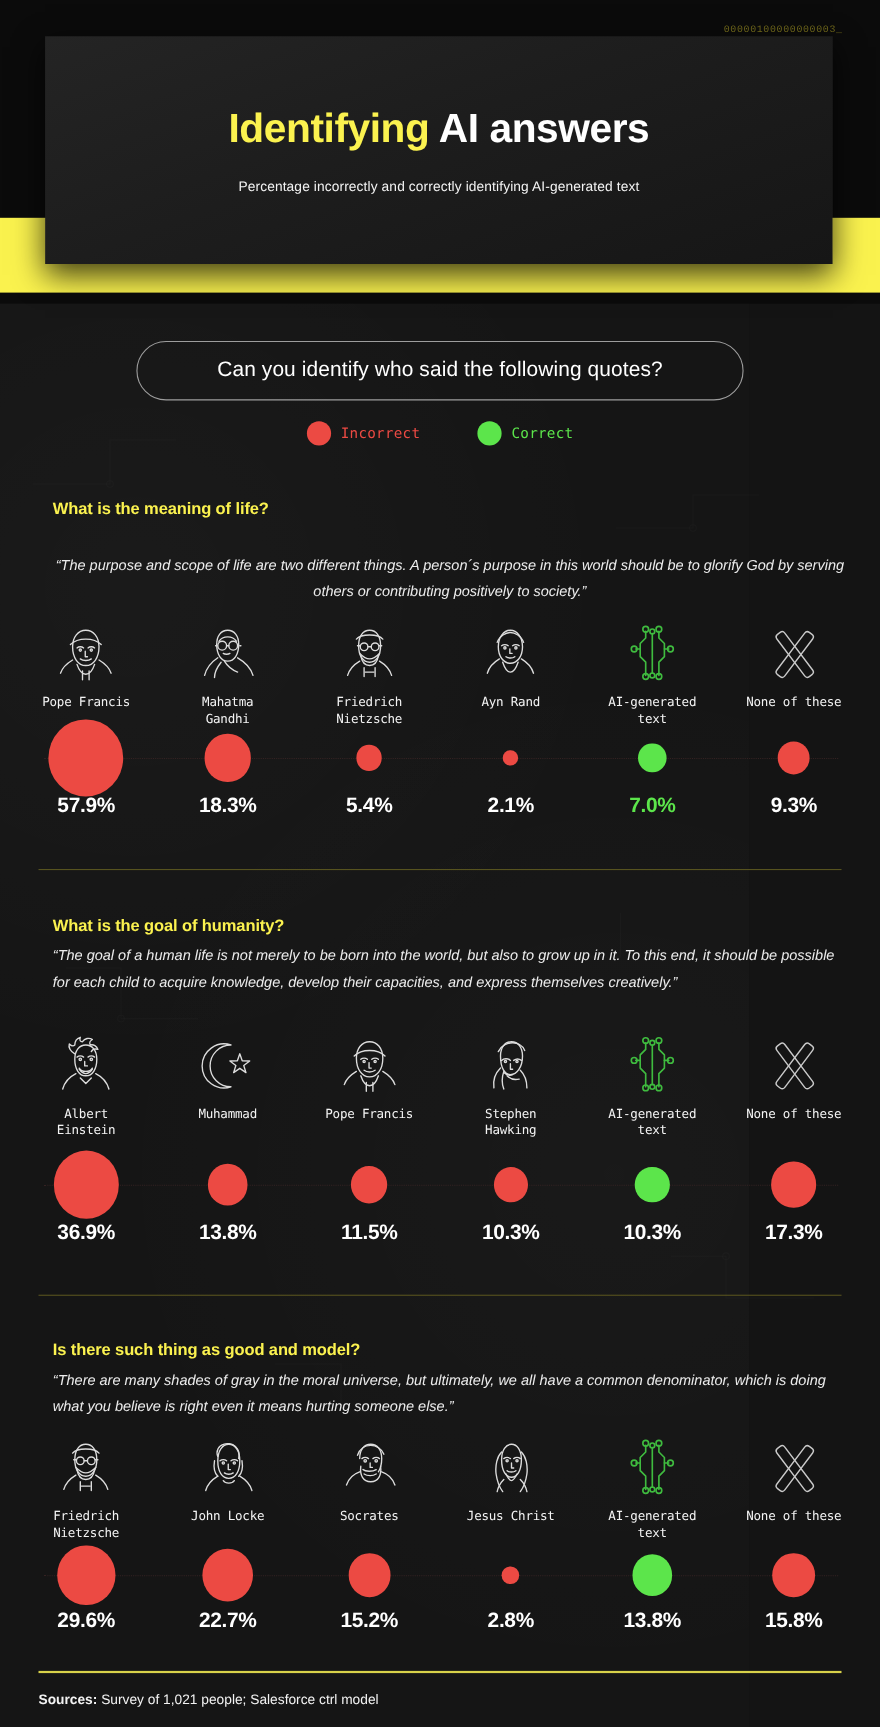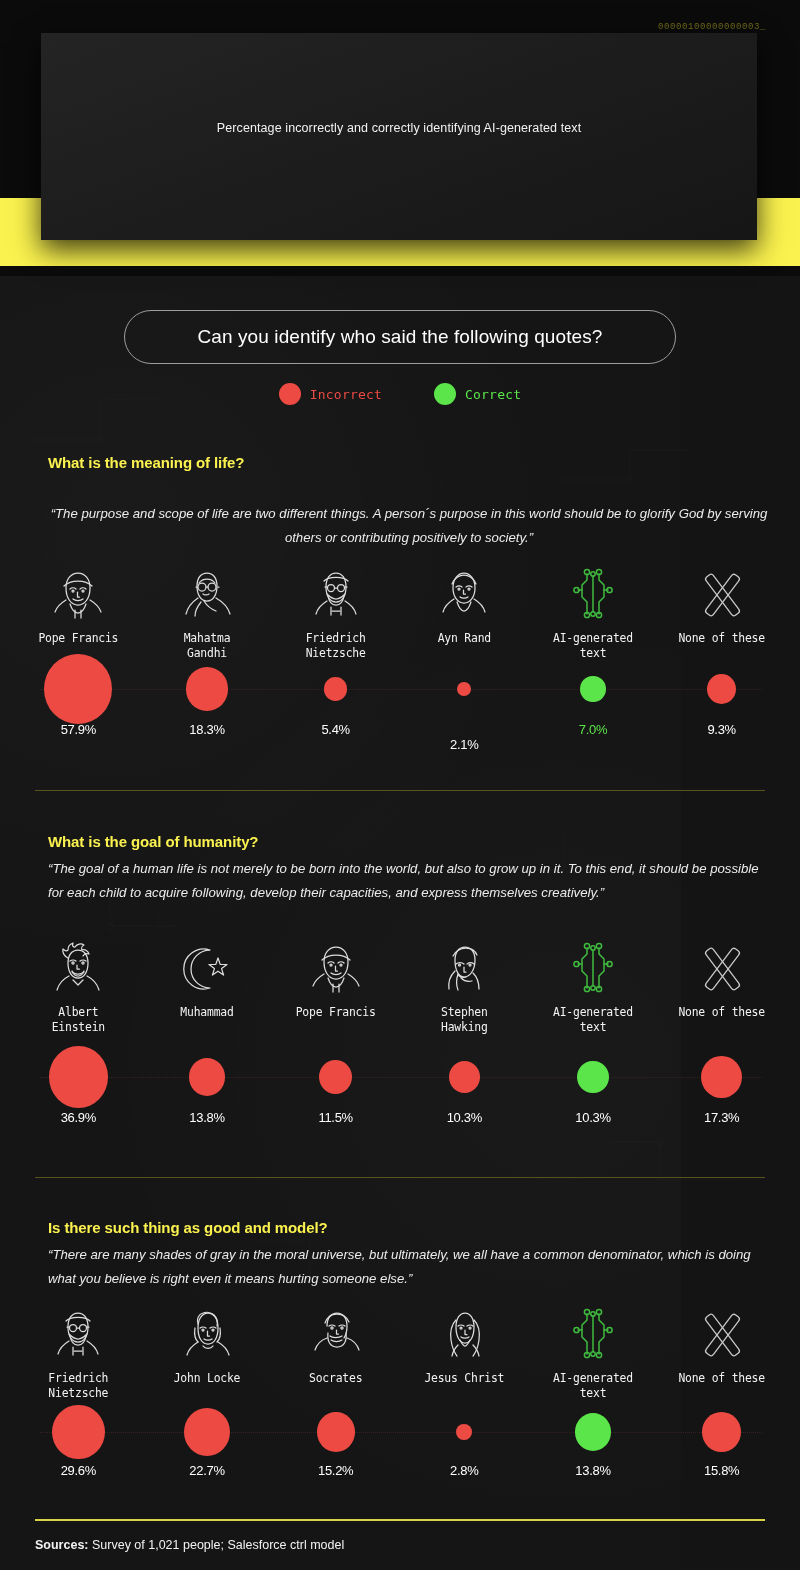--- a/index.html
+++ b/index.html
@@ -171,22 +171,22 @@
     white-space: pre-line;
   }
   .bubble-cell {
     height: 84px;
     display: flex;
     align-items: center;
     justify-content: center;
   }
   .bubble { border-radius: 50%; }
   .opt-pct {
-    font-size: 13px;
-    font-weight: normal;
+    font-size: 19px;
+    font-weight: bold;
     letter-spacing: -.3px;
   }
 
   .baseline {
     position: absolute;
     left: 40px;
     width: 722px;
     height: 1px;
     border-top: 1px dotted #3a2525;
     opacity: .85;
@@ -224,20 +224,21 @@
         <circle cx="630" cy="480" r="3"></circle>
       <circle cx="110" cy="926" r="3"></circle>
         <circle cx="660" cy="1142" r="3"></circle>
     </g>
   </svg>
 
   <div class="header-zone">
     <div class="yellow-band"></div>
     <div class="binary-deco">00000100000000003_</div>
     <div class="header-card">
+      <div class="title"><span class="hl">Identifying</span> <span>AI answers</span></div>
       <div class="subtitle">Percentage incorrectly and correctly identifying AI-generated text</div>
     </div>
   </div>
 
   <div class="pill">
     <span>Can you identify who said the following quotes?</span>
   </div>
 
   <div class="legend">
     <div class="legend-item">
@@ -390,32 +391,32 @@
         <div class="opt">
           <div class="opt-pct" style="color: rgb(255, 255, 255);">57.9%</div>
         </div>
         <div class="opt">
           <div class="opt-pct" style="color: rgb(255, 255, 255);">18.3%</div>
         </div>
         <div class="opt">
           <div class="opt-pct" style="color: rgb(255, 255, 255);">5.4%</div>
         </div>
         <div class="opt">
-          <div class="opt-pct" style="color: rgb(255, 255, 255); margin-top: 15px;">2.1%</div>
+          <div class="opt-pct" style="color: rgb(255, 255, 255);">2.1%</div>
         </div>
         <div class="opt">
           <div class="opt-pct" style="color: rgb(92, 229, 75);">7.0%</div>
         </div>
         <div class="opt">
           <div class="opt-pct" style="color: rgb(255, 255, 255);">9.3%</div>
         </div>
       </div>
       <div class="divider" style="top: 790px;"></div>
       <div class="q-title" style="top: 833px;">What is the goal of humanity?</div>
-      <div class="q-quote" style="top: 857px;">“The goal of a human life is not merely to be born into the world, but also to grow up in it. To this end, it should be possible for each child to acquire following, develop their capacities, and express themselves creatively.”</div>
+      <div class="q-quote" style="top: 857px;">“The goal of a human life is not merely to be born into the world, but also to grow up in it. To this end, it should be possible for each child to acquire knowledge, develop their capacities, and express themselves creatively.”</div>
       <div class="baseline" style="top: 1077px;"></div>
       <div class="options" style="top: 940px;">
         <div class="opt">
           <div class="opt-icon">
             <svg width="60" height="58" viewBox="0 0 60 58">
               <g stroke="#dcdcdc" stroke-width="1.25" fill="none" stroke-linecap="round" stroke-linejoin="round">
       <path d="M20 23c0-8 4-13 10-13s10 5 10 13c0 9-4 15-10 15s-10-6-10-15z"></path>
       <path d="M20 18c-4-2-6-6-5-9 2 2 4 2 5 1 0-3 2-6 5-7-1 3 0 4 2 4 2-3 6-4 9-2-2 1-3 3-2 5 3-1 6 1 7 4-3-1-5 0-6 2"></path>
       <circle cx="25" cy="23" r="1.1"></circle>
                 <circle cx="35" cy="23" r="1.1"></circle>

